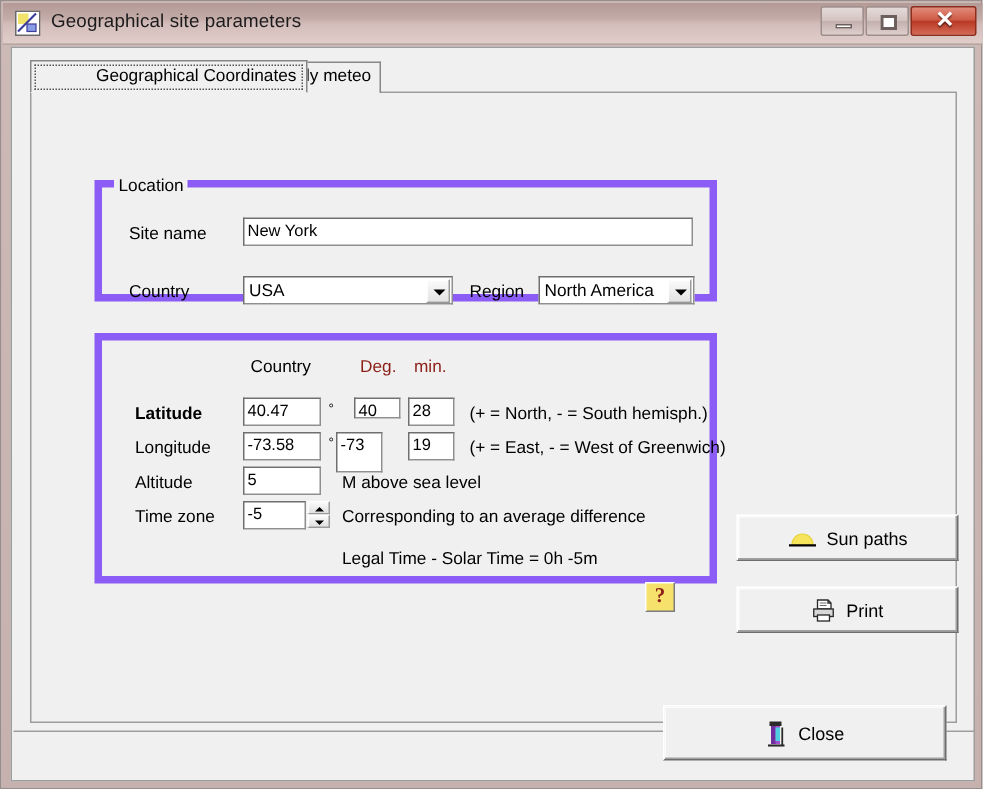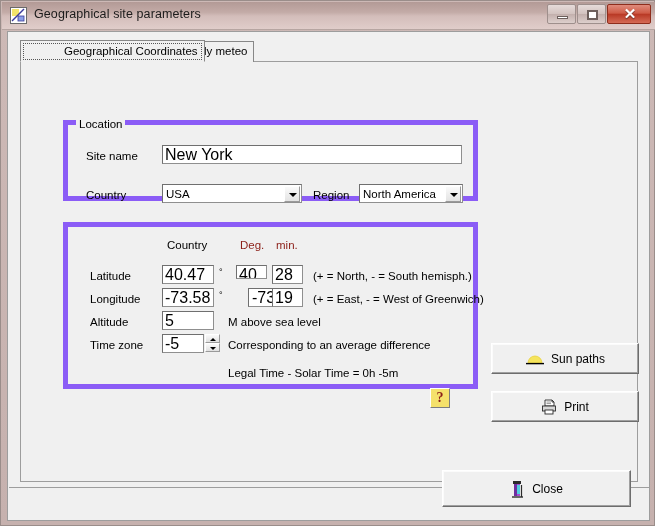--- a/index.html
+++ b/index.html
@@ -164,21 +164,21 @@
   .lbl-red { color: #8c1f18; }
   .val-red { color: #8c1f18; }
 
   .field {
     position: absolute;
     box-sizing: border-box;
     background: #ffffff;
     border: 1px solid #8f8f8f;
     border-top-color: #6f6f6f;
     border-left-color: #6f6f6f;
-    font-size: 16px;
+    font-size: 11px;
     line-height: 17px;
     padding: 0 2px;
     white-space: nowrap;
     overflow: hidden;
     color: #000;
   }
 
   .combo {
     position: absolute;
     box-sizing: border-box;
@@ -352,31 +352,31 @@
           </span>
         </div>
       </div>
 
       <div class="groupbox" id="grp-coords">
 
         <span class="lbl" style="left:99px; top:12px;">Country</span>
         <span class="lbl lbl-red" style="left:172px; top:12px;">Deg.</span>
         <span class="lbl lbl-red" style="left:208px; top:12px;">min.</span>
 
-        <span class="lbl" style="left:22px; top:43px;">Latitude</span>
+        <span class="lbl" style="left:22px; top:43px;font-weight:bold;">Latitude</span>
         <div class="field" style="left:94px; top:38px; width:52px; height:19px;">40.47</div>
         <span class="lbl" style="left:151px; top:40px; font-size:9px;">°</span>
         <div class="field val-red" style="left:168px; top:38px; width:31px; height:14px;">40</div>
         <div class="field val-red" style="left:204px; top:38px; width:31px; height:19px;">28</div>
         <span class="lbl" style="left:245px; top:43px;">(+ = North,  - = South hemisph.)</span>
 
         <span class="lbl" style="left:22px; top:66px;">Longitude</span>
         <div class="field" style="left:94px; top:61px; width:52px; height:19px;">-73.58</div>
         <span class="lbl" style="left:151px; top:63px; font-size:9px;">°</span>
-        <div class="field val-red" style="left:180px; top:61px; width:31px; height:19px;text-align:center;">-73</div>
+        <div class="field val-red" style="left:156px; top:61px; width:31px; height:27px;">-73</div>
         <div class="field val-red" style="left:204px; top:61px; width:31px; height:19px;">19</div>
         <span class="lbl" style="left:245px; top:66px;">(+ = East, - = West of Greenwich)</span>
 
         <span class="lbl" style="left:22px; top:89px;">Altitude</span>
         <div class="field" style="left:94px; top:84px; width:52px; height:19px;">5</div>
         <span class="lbl" style="left:160px; top:89px;">M above sea level</span>
 
         <span class="lbl" style="left:22px; top:112px;">Time zone</span>
         <div class="field" style="left:94px; top:107px; width:42px; height:19px;">-5</div>
         <div class="spinner" style="left:137px; top:107px;">

